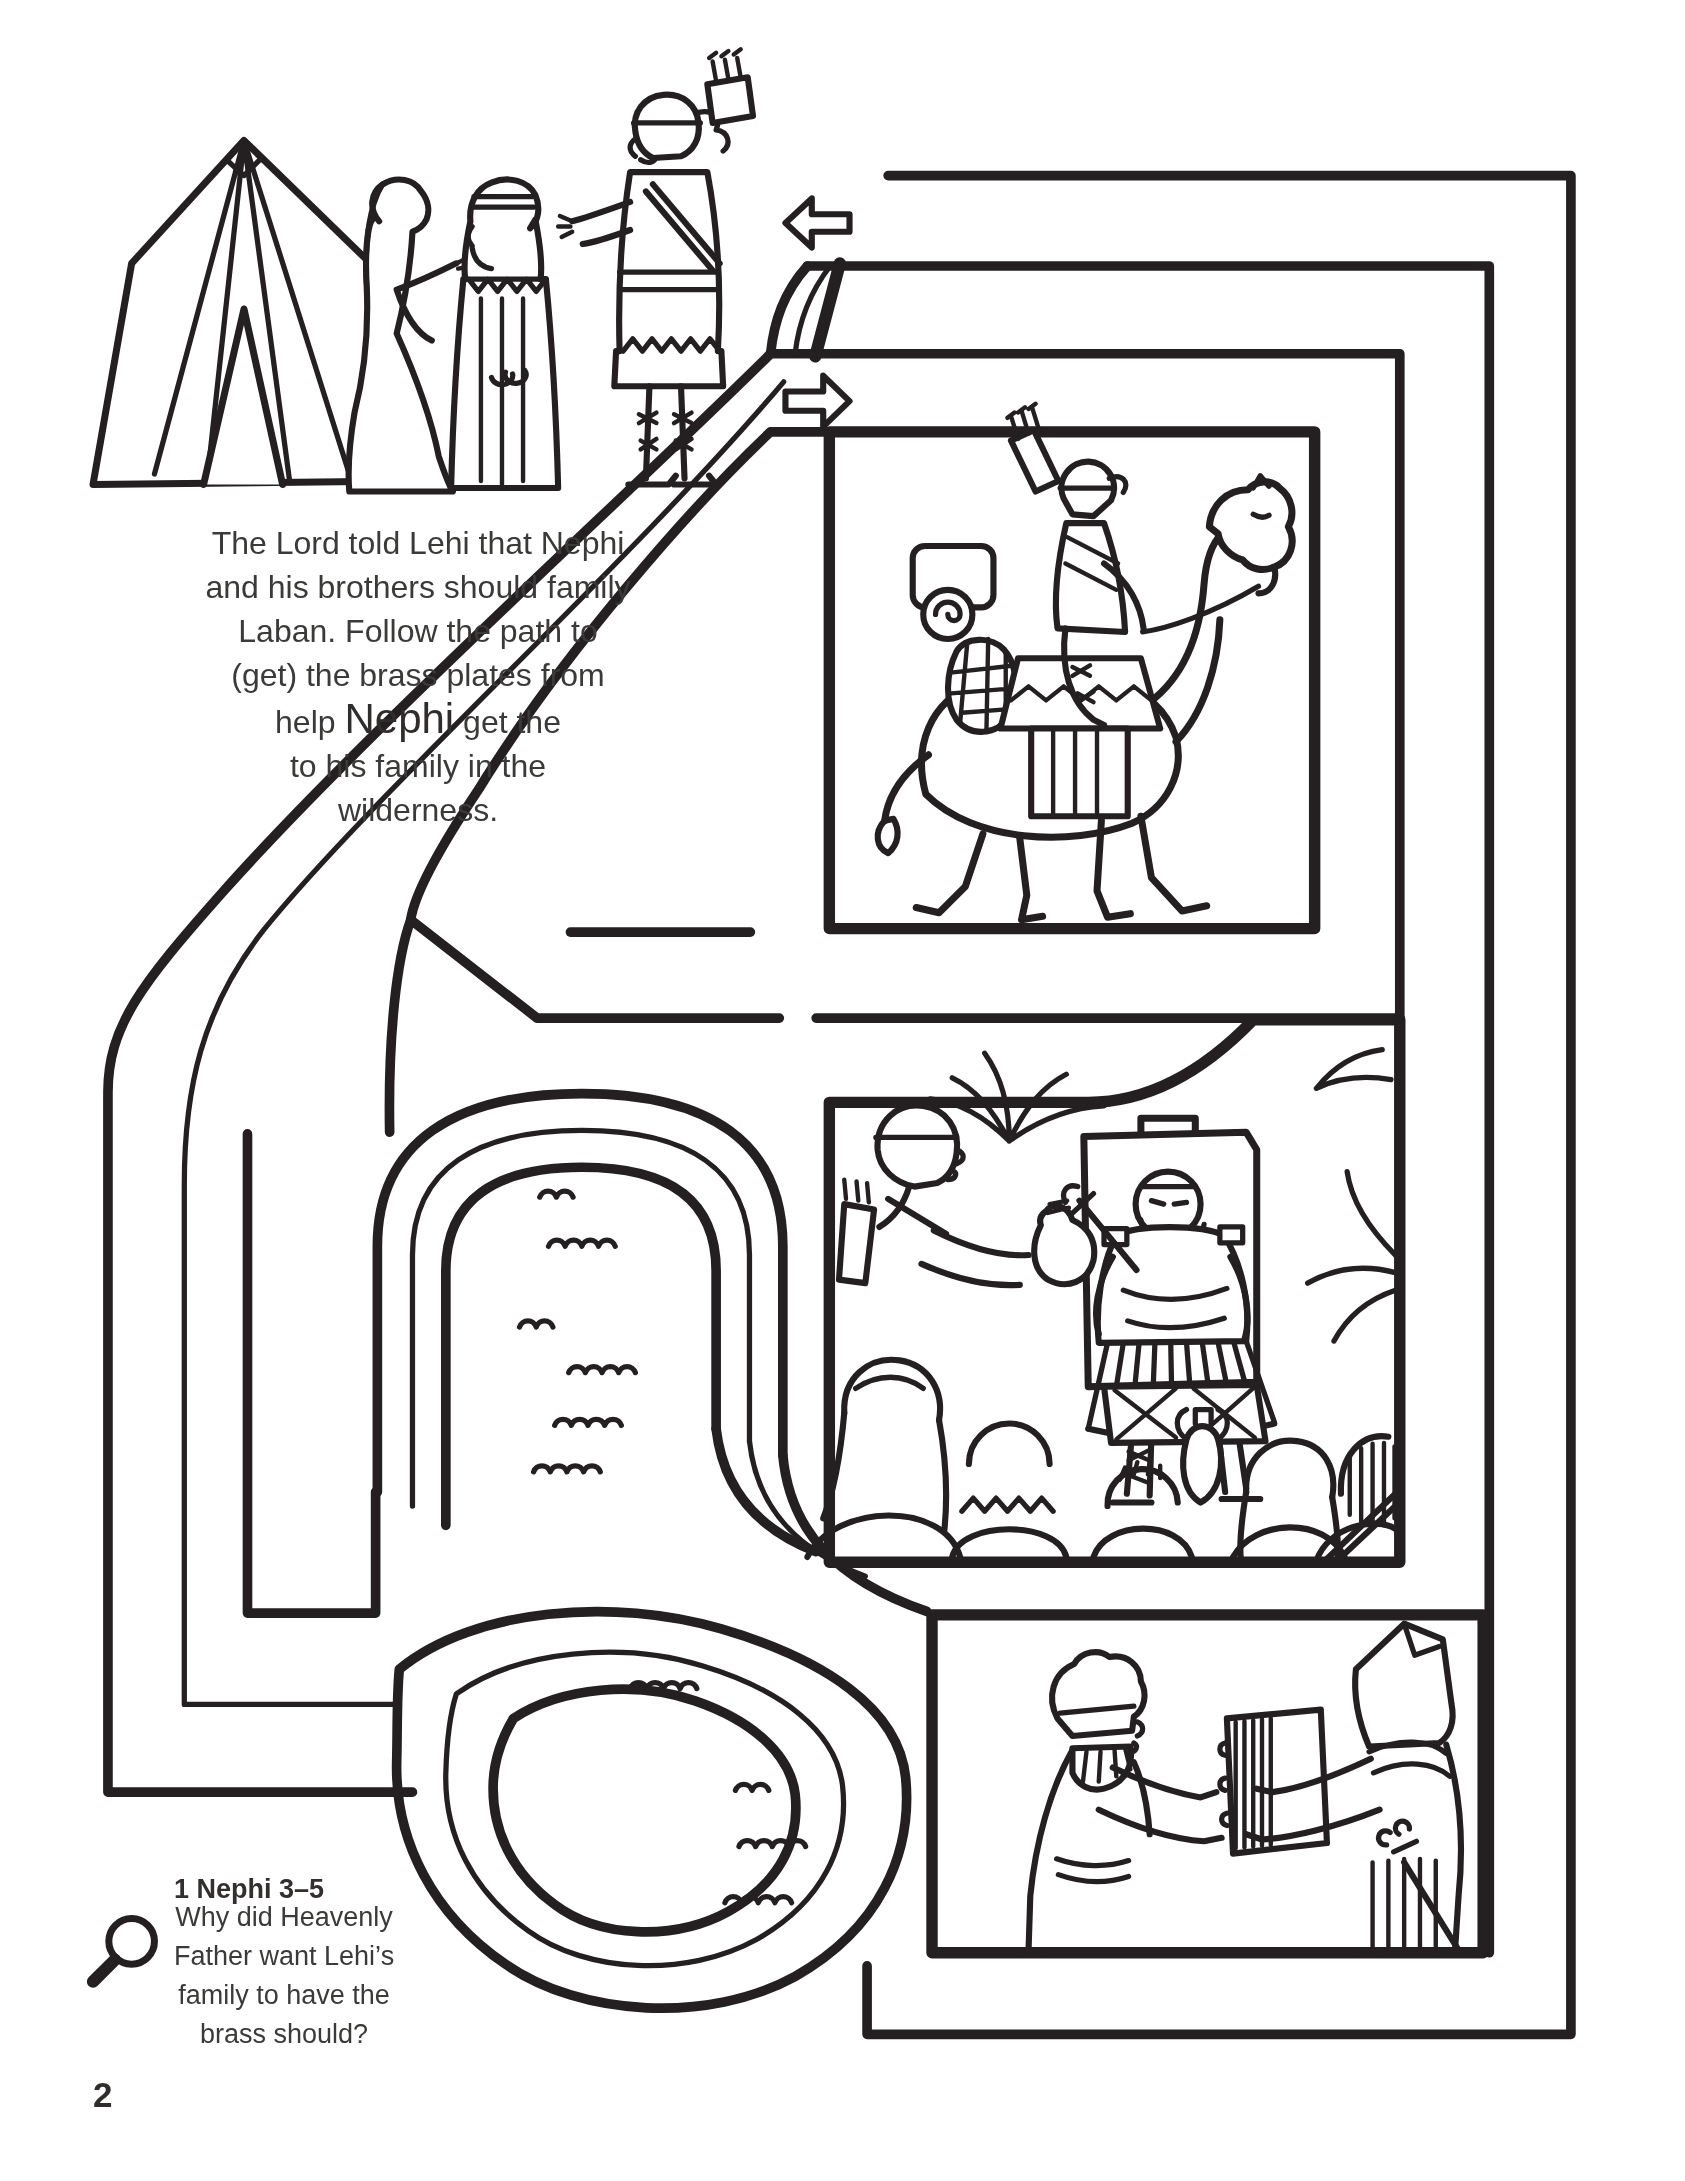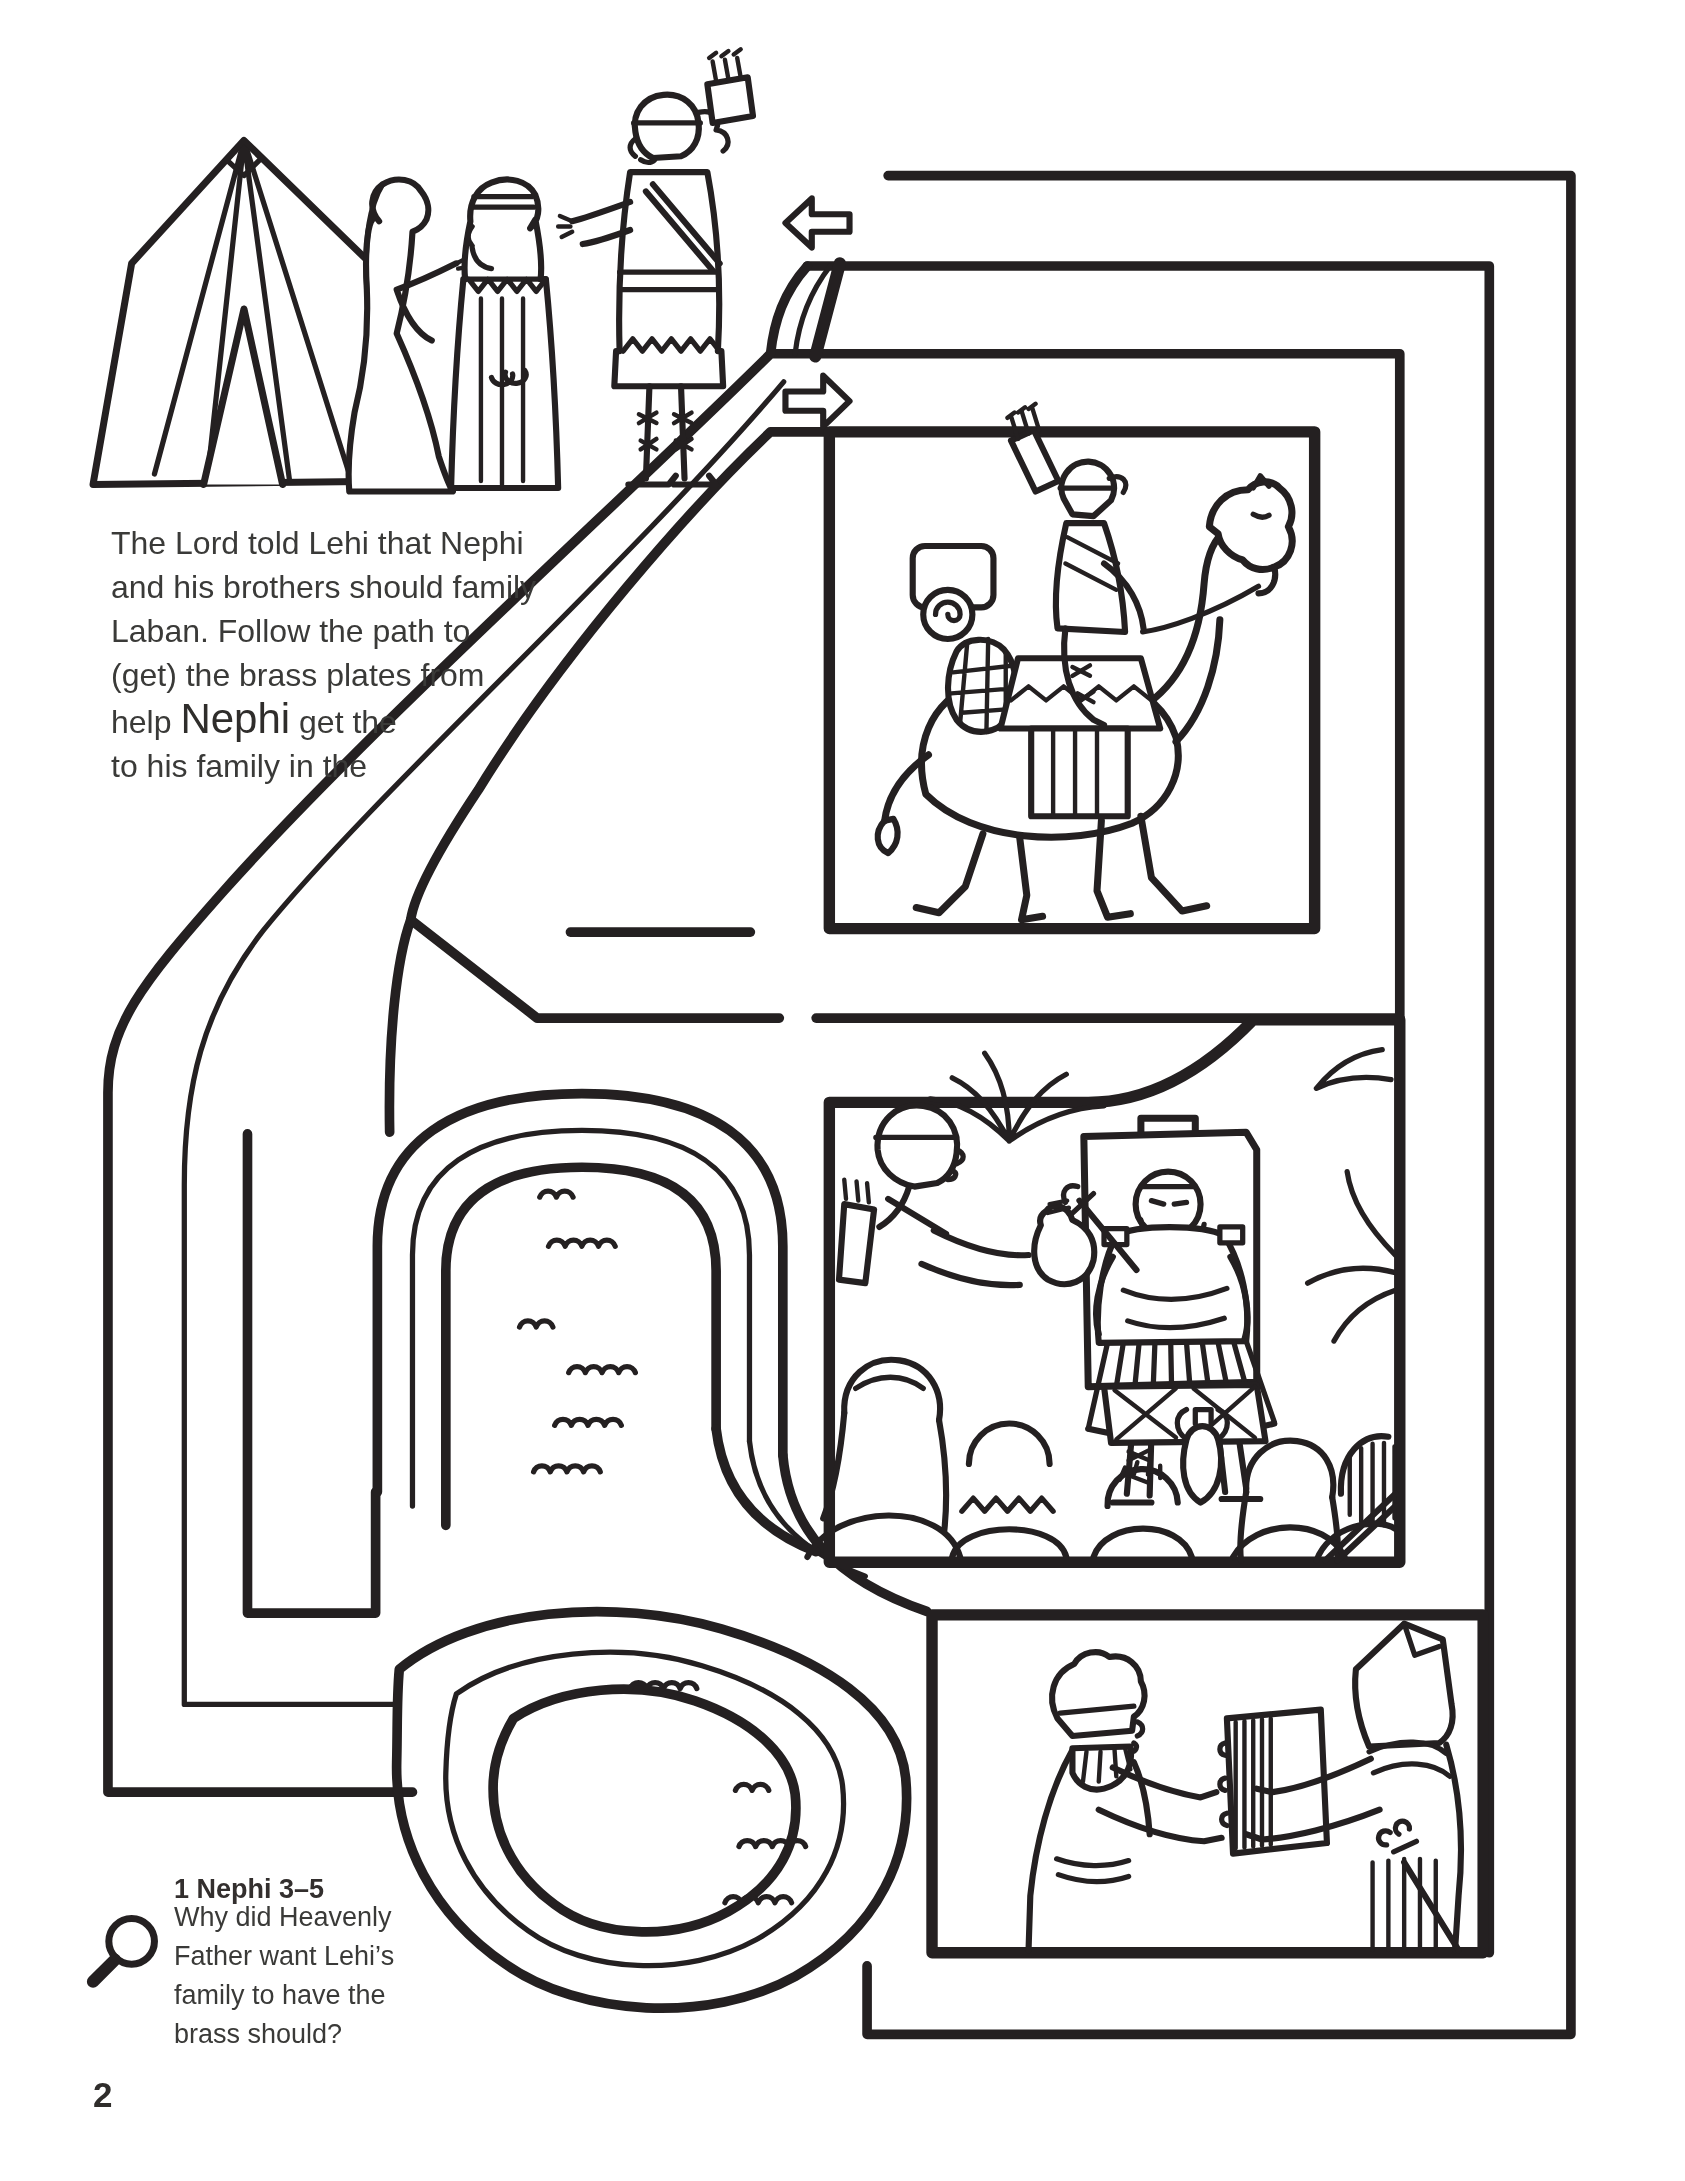--- a/index.html
+++ b/index.html
@@ -1,17 +1,17 @@
 <!DOCTYPE html>
 <html style="font-size:14px"><head>
 <meta charset="utf-8">
 <style>
   html,body{margin:0;padding:0;background:#e8e8e8;}
   .page{position:relative;width:1685px;height:2181px;background:#ffffff;overflow:hidden;
-        font-family:"Liberation Sans", sans-serif;}
+        font-family:"Liberation Sans", sans-serif;text-align:center;}
   .art{position:absolute;left:0;top:0;}
   .ln{fill:none;stroke:#242021;stroke-linecap:round;stroke-linejoin:round;}
   .w5{stroke-width:5}.w6{stroke-width:6}.w7{stroke-width:7}.w8{stroke-width:8}
   .w11{stroke-width:11}.w13{stroke-width:13}.w14{stroke-width:14}
   .wfill{fill:#ffffff;}
   .intro{position:absolute;left:111px;top:521px;width:614px;color:#3a3a38;
          font-size:32px;line-height:44px;}
   .intro .l{white-space:pre;}
   .nephi{font-weight:normal;font-size:42px;color:#2f2d2b;}
   .ref{position:absolute;left:174px;top:1842px;font-size:27px;font-weight:bold;color:#332f2e;margin-top:32px;}
@@ -278,20 +278,21 @@
 </g>
 </svg>
 
 <div class="intro">
   <div class="l">The Lord told Lehi that Nephi</div>
   <div class="l">and his brothers should family</div>
   <div class="l">Laban. Follow the path to</div>
   <div class="l">(get) the brass plates from</div>
   <div class="l"><span>help </span><span class="nephi">Nephi</span><span> get the</span></div>
   <div class="l">to his family in the</div>
+  <div class="l">wilderness.</div>
 </div>
 
 <div class="ref">1 Nephi 3–5</div>
 
 <div class="question">
   <div class="l">Why did Heavenly</div>
   <div class="l">Father want Lehi’s</div>
   <div class="l">family to have the</div>
   <div class="l">brass should?</div>
 </div>

